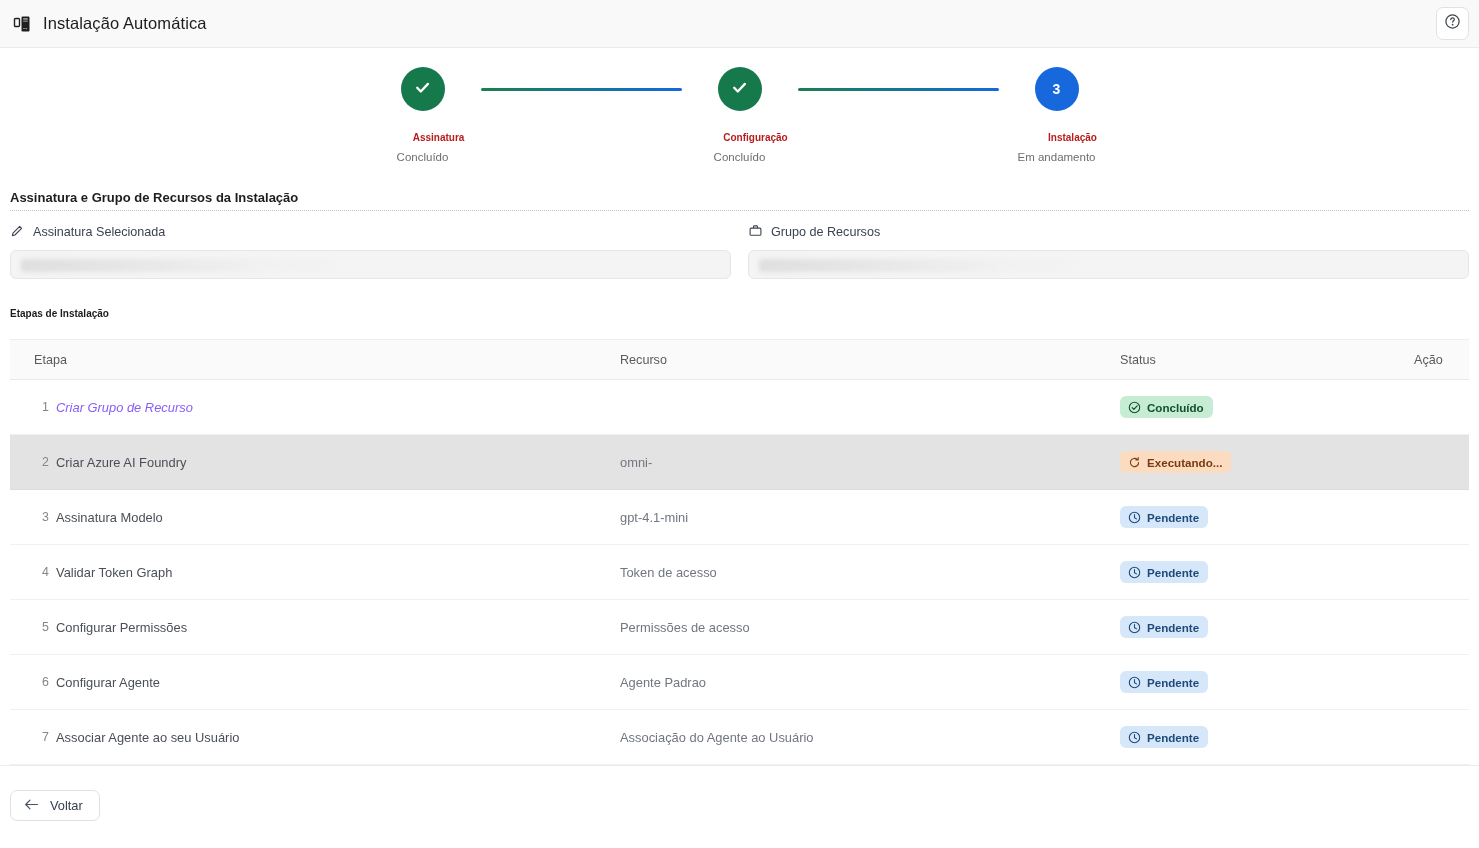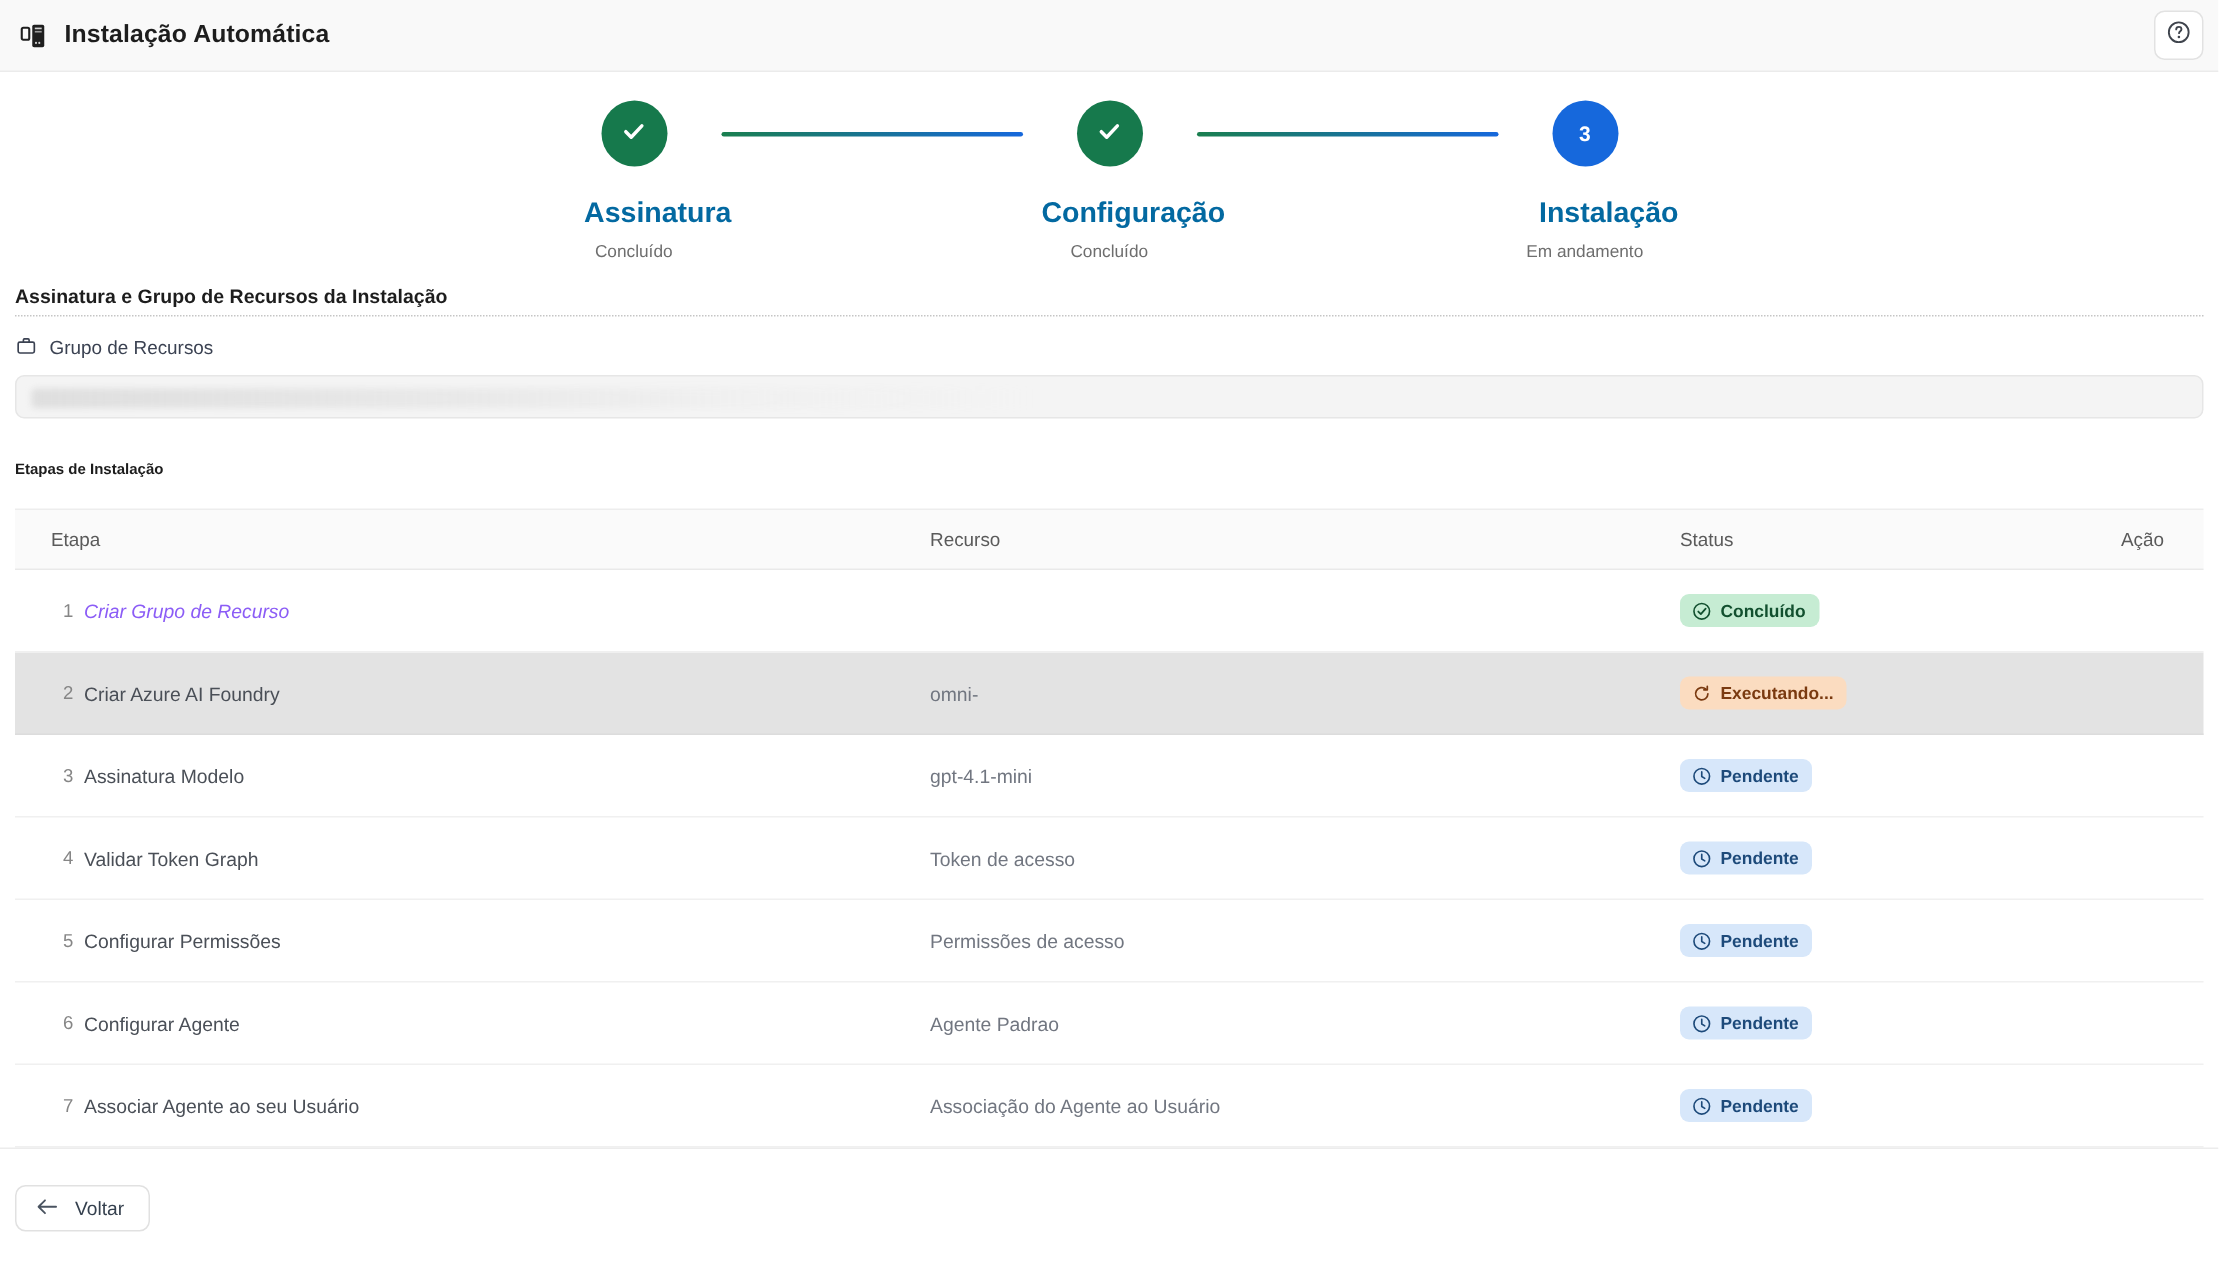--- a/index.html
+++ b/index.html
@@ -25,21 +25,21 @@
     position: relative;
   }
   .titlebar-icon {
     width: 22px; height: 22px;
     display: flex; align-items: center; justify-content: center;
     margin-right: 9px;
     flex: 0 0 auto;
   }
   .titlebar-title {
     font-size: 16.5px;
-    font-weight: 700;
+    font-weight: 400;
     color: #1d1d1d;
     letter-spacing: .1px;
   }
   .help-btn {
     position: absolute;
     right: 10px; top: 7px;
     width: 33px; height: 33px;
     border: 1px solid #e2e2e2;
     border-radius: 7px;
     background: #fff;
@@ -74,23 +74,23 @@
     display: flex; align-items: center; justify-content: center;
     color: #fff;
     font-size: 14px;
     font-weight: 600;
     flex: 0 0 auto;
   }
   .step-circle.done { background: #16794c; }
   .step-circle.current { background: #1668dc; }
   .step-label {
     margin-top: 21px;
-    font-size: 19px;
+    font-size: 10px;
     font-weight: 600;
-    color: #0369a1;
+    color: #b91c1c;
     white-space: nowrap;
     margin-left: 32px;
   }
   .step-sub {
     margin-top: 8px;
     font-size: 11.5px;
     color: #6e6e6e;
     white-space: nowrap;
   }
   .connector {
@@ -285,20 +285,33 @@
 
   </div>
 </div>
 
 <div class="content">
 
   <div class="section-head">Assinatura e Grupo de Recursos da Instalação</div>
 
   <div class="field-row">
 
+    <div class="field">
+      <div class="field-label">
+        <span>
+          <svg width="15" height="15" viewBox="0 0 15 15">
+            <path d="M2.4 12.6l.6-2.5L9.7 3.4l1.9 1.9-6.7 6.7-2.5.6z" fill="none" stroke="#3b4252" stroke-width="1.1" stroke-linejoin="round"></path>
+          </svg>
+        </span>
+        <span>Assinatura Selecionada</span>
+      </div>
+      <div class="field-box">
+        <span></span>
+      </div>
+    </div>
 
     <div class="field">
       <div class="field-label">
         <span>
           <svg width="15" height="15" viewBox="0 0 15 15">
             <rect x="2.1" y="5.1" width="10.8" height="7.2" rx="1.1" fill="none" stroke="#3b4252" stroke-width="1.1"></rect>
             <path d="M5.6 5.1V3.6c0-.4.3-.7.7-.7h2.4c.4 0 .7.3.7.7v1.5" fill="none" stroke="#3b4252" stroke-width="1.1"></path>
           </svg>
         </span>
         <span>Grupo de Recursos</span>

